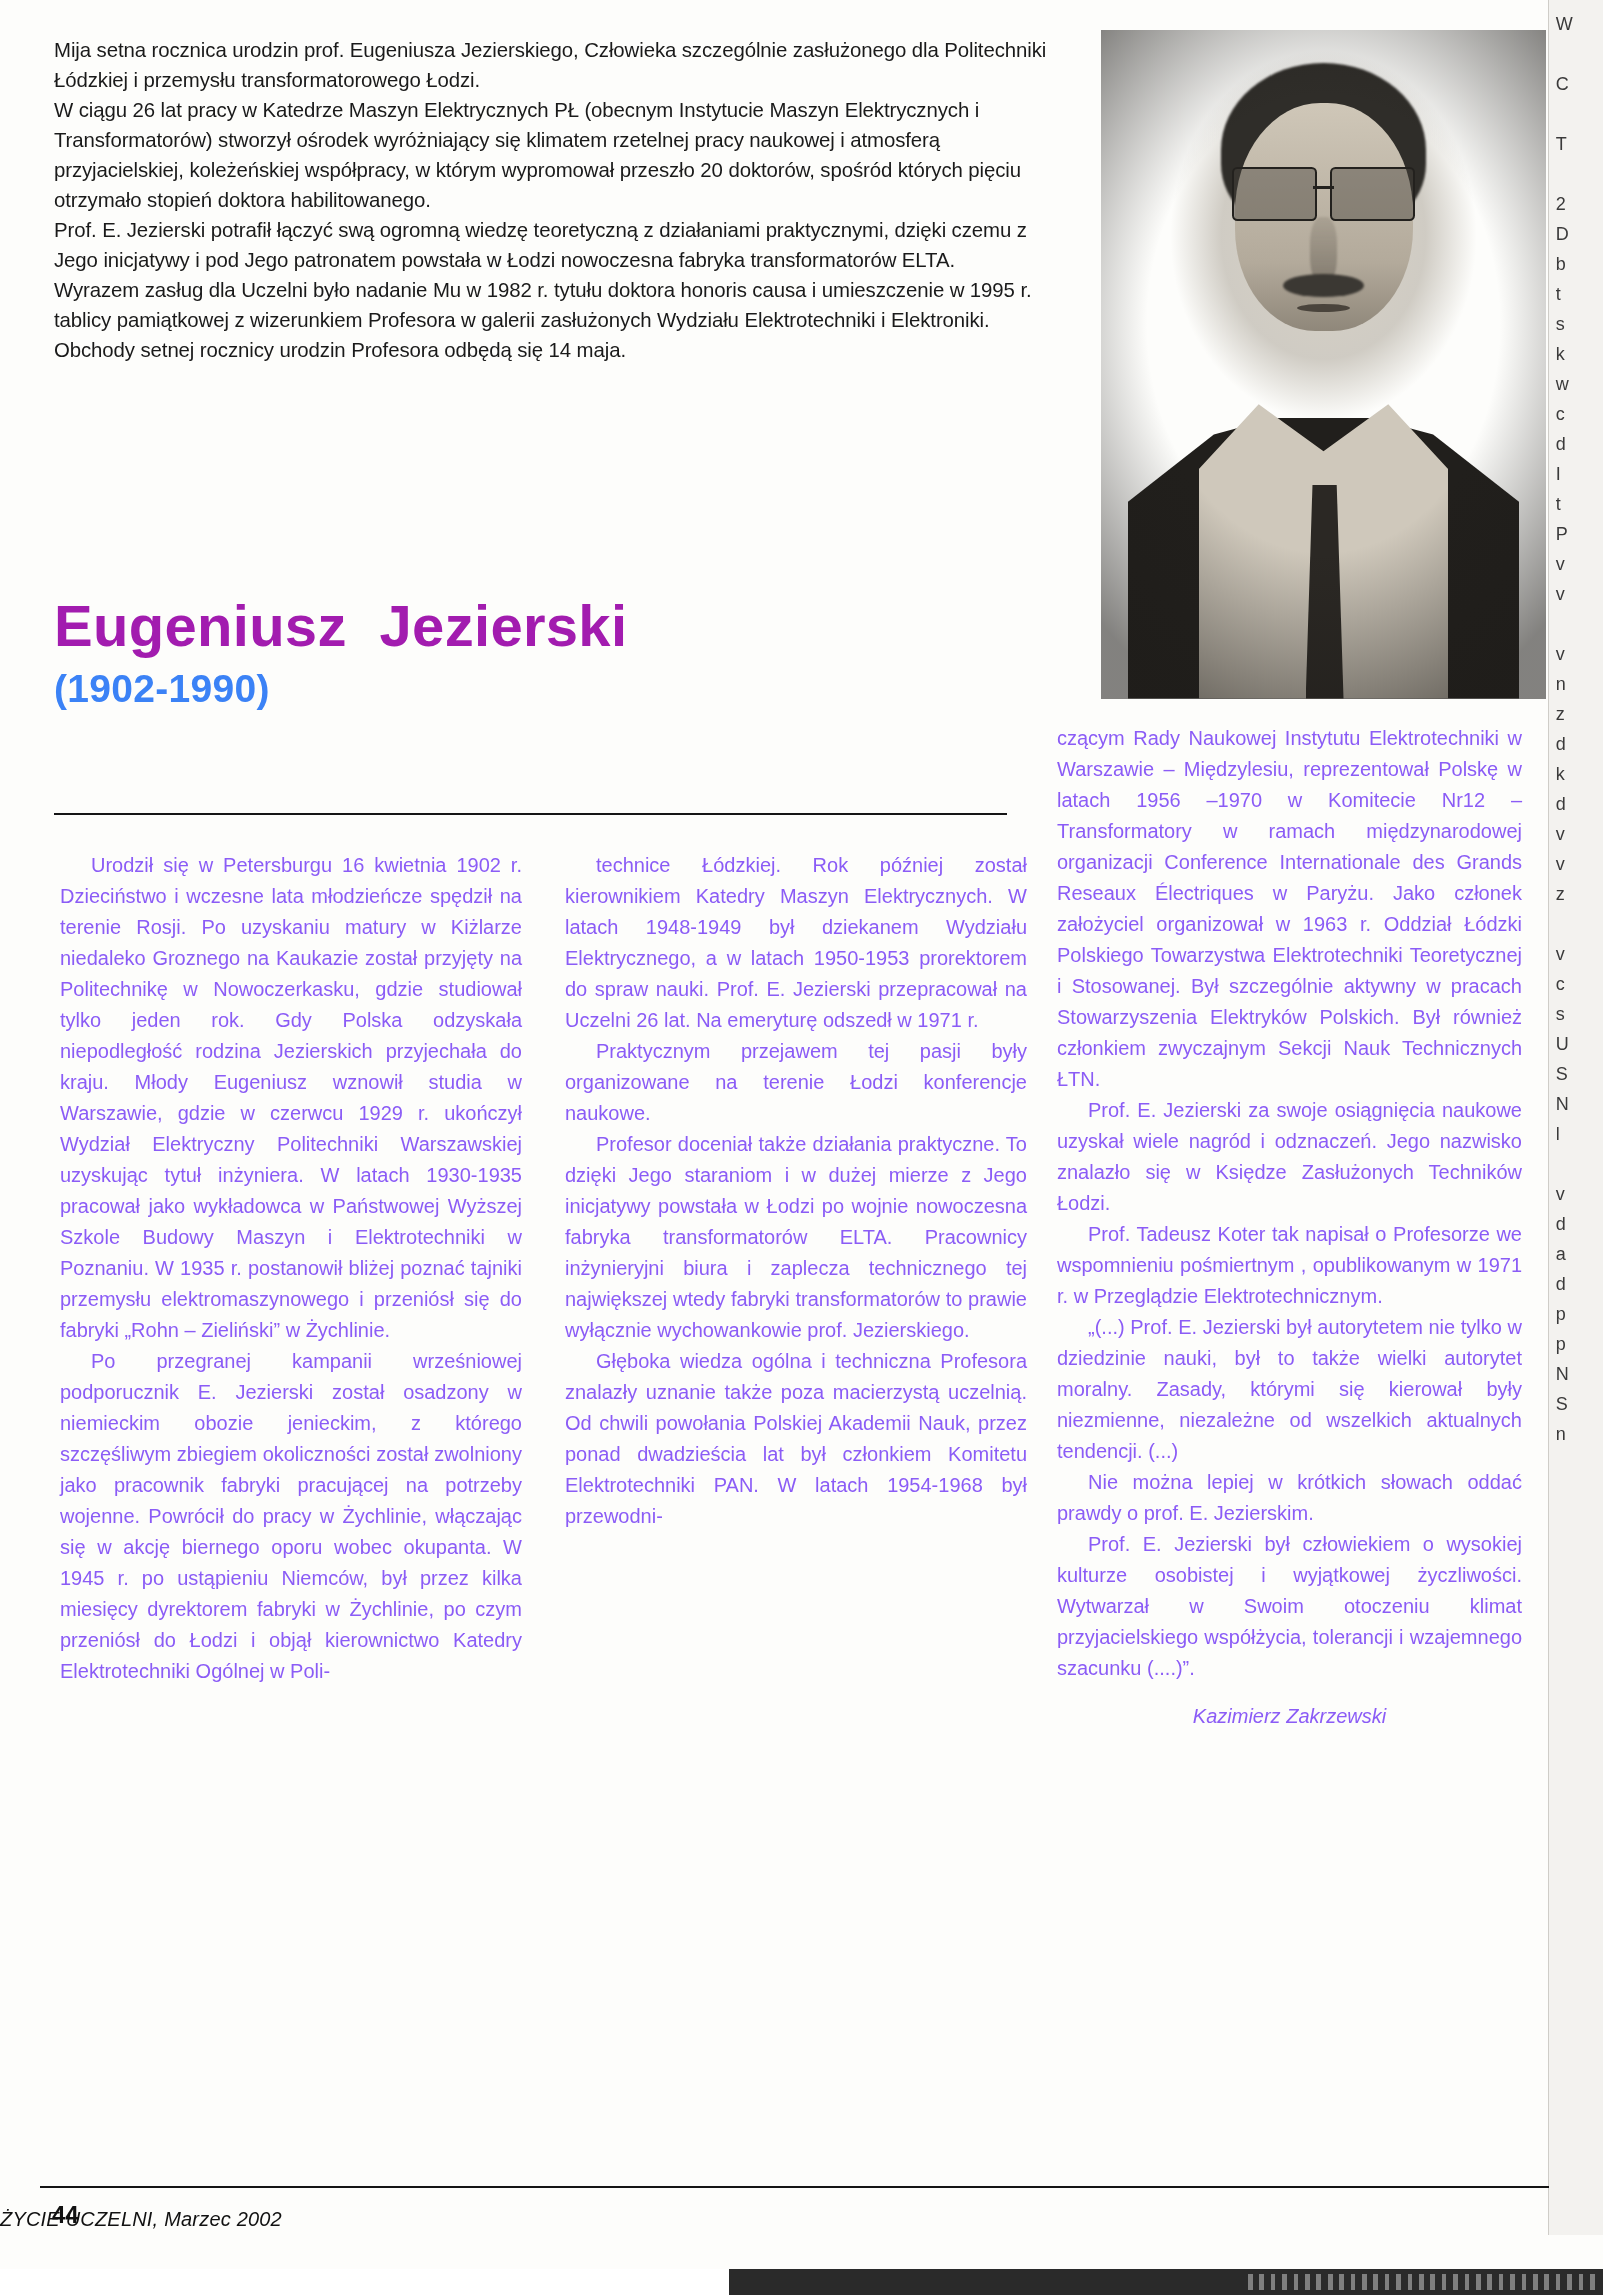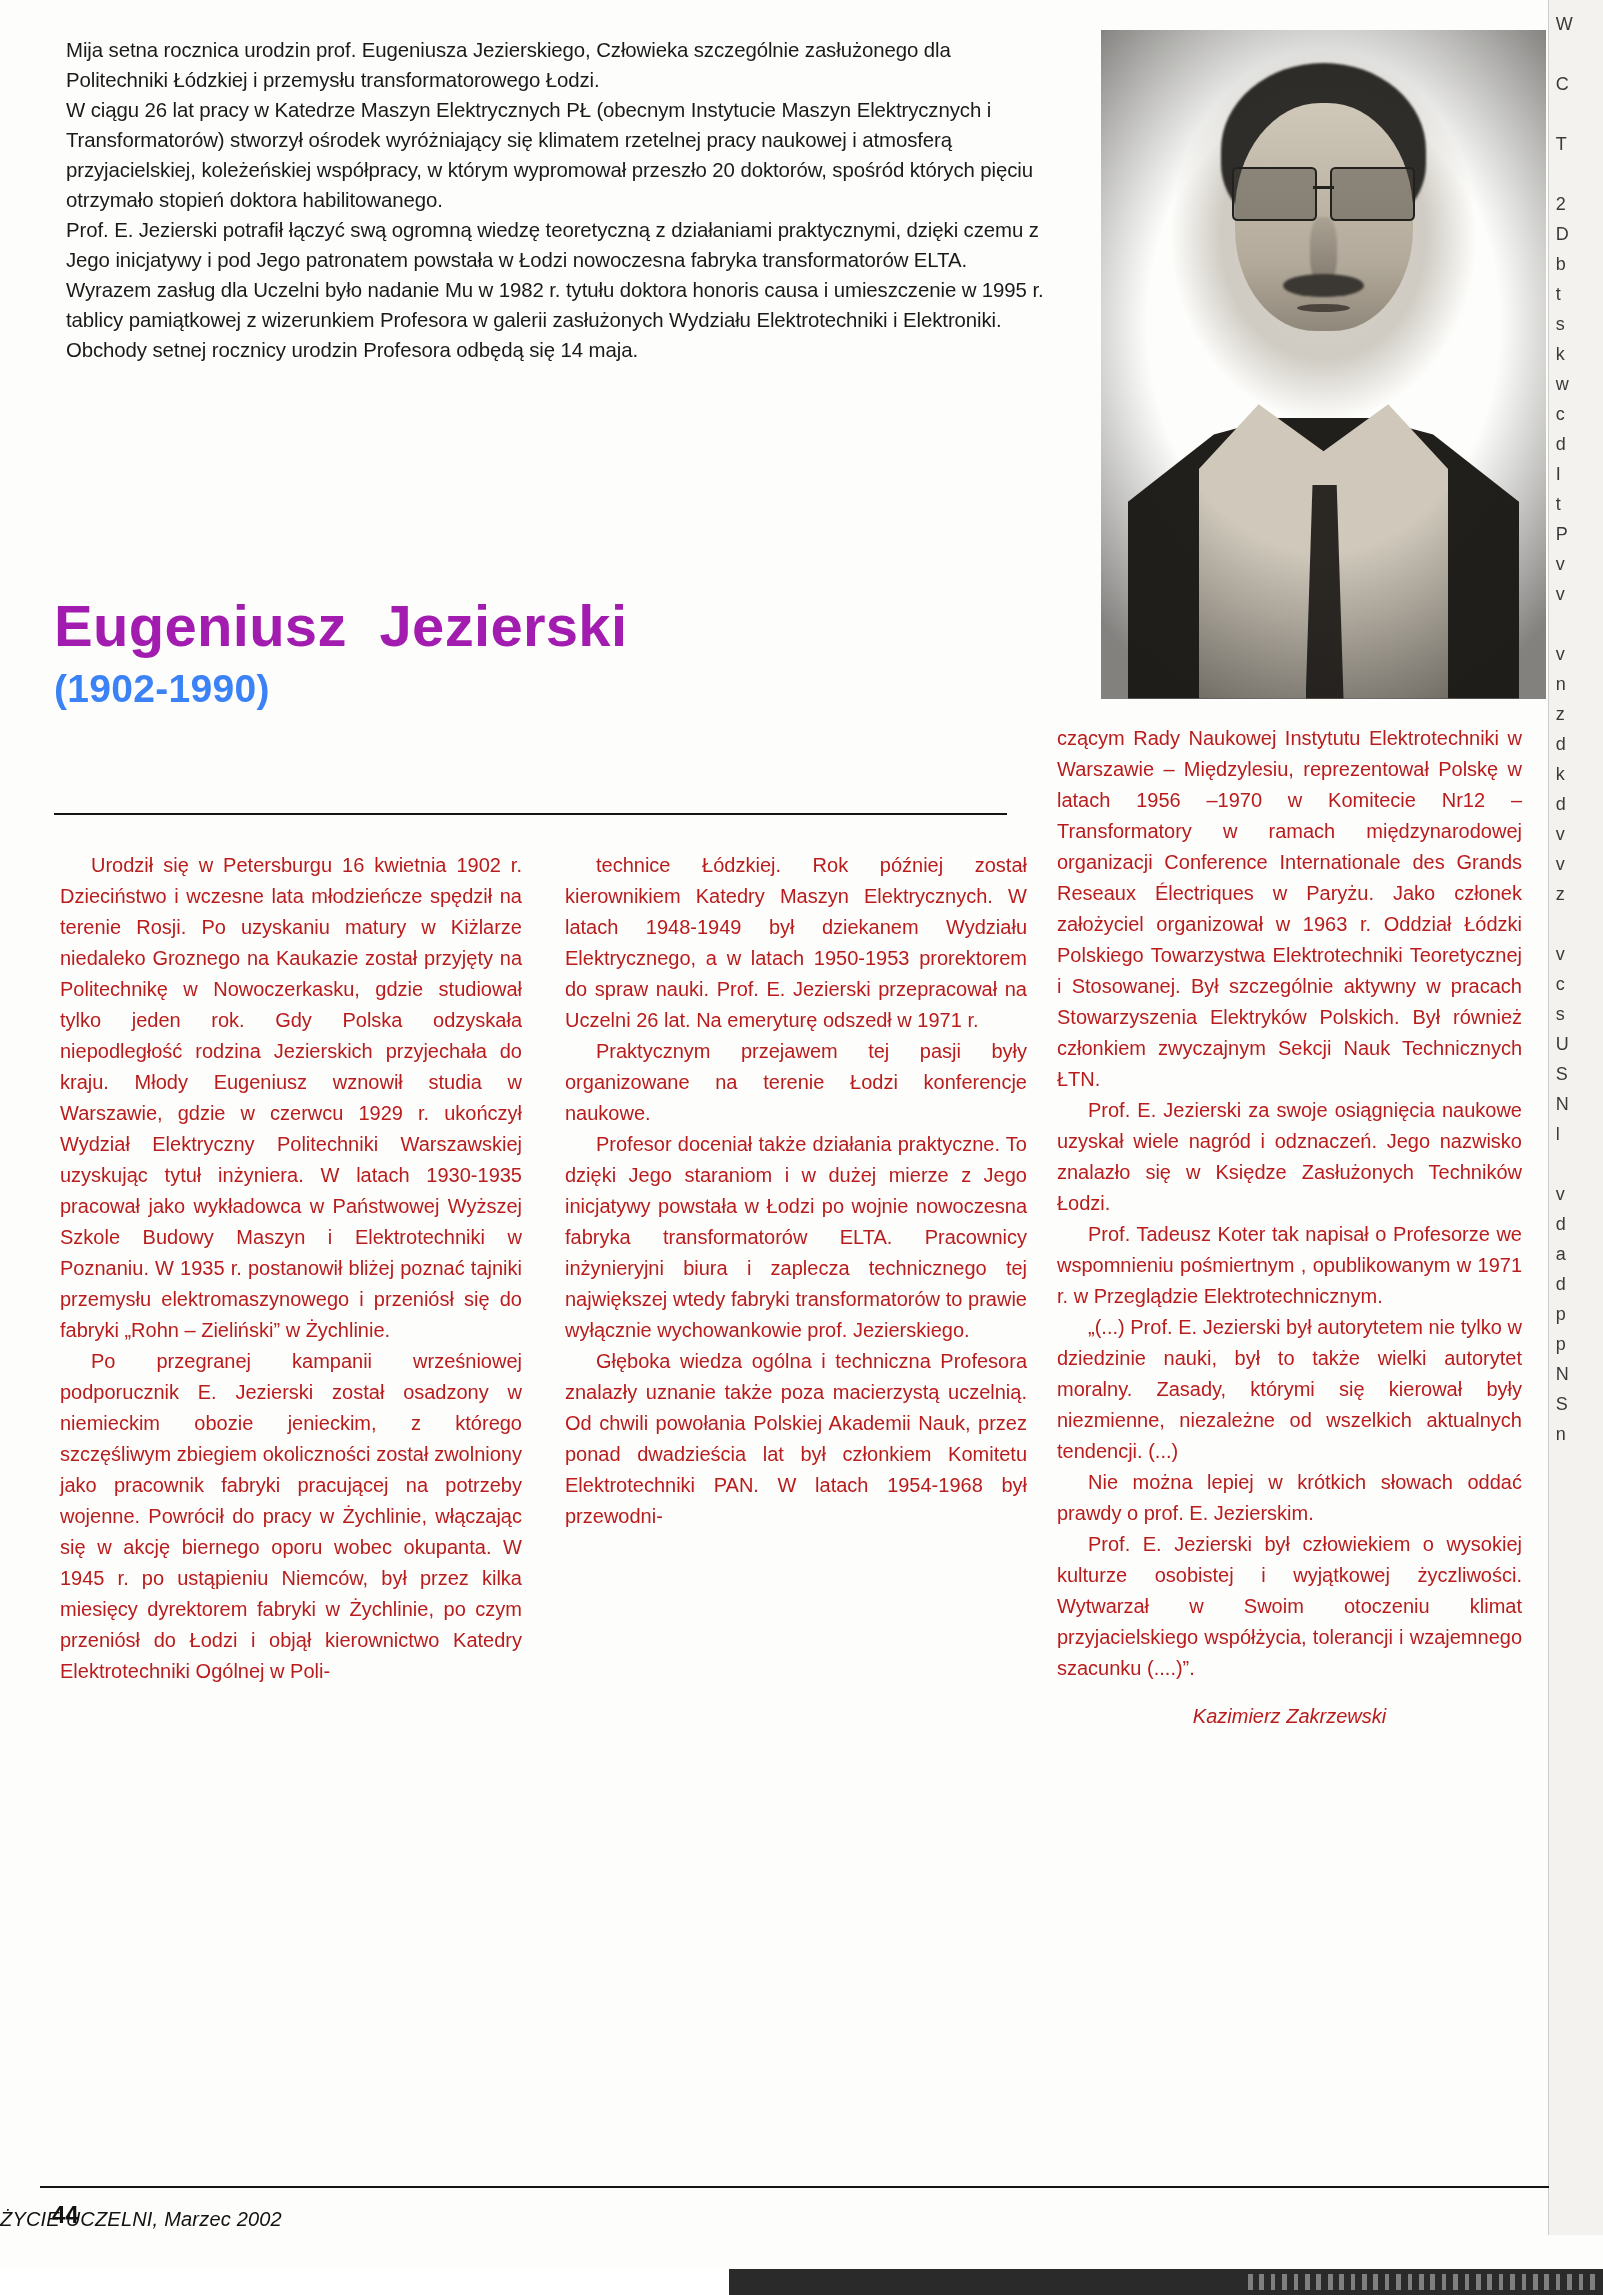--- a/index.html
+++ b/index.html
@@ -29,21 +29,21 @@
     width: 1499px;
     height: 709px;
   }
   .intro-col {
     position: absolute;
     left: 0;
     top: 0;
     width: 997px;
   }
   .intro-col p {
-    margin: 0 0 0 12px;
+    margin: 0 0 0 0;
     font-size: 20.4px;
     line-height: 30px;
     letter-spacing: -0.1px;
     color: #1a1a1a;
   }
   .photo {
     position: absolute;
     left: 1047px;
     top: -5.4px;
     width: 445px;
@@ -202,21 +202,21 @@
     height: 2px;
     background: #151515;
   }
 
   
   .col {
     position: absolute;
     top: 850px;
     font-size: 20px;
     line-height: 31px;
-    color: #b91c1c;
+    color: #8b5cf6;
     text-align: justify;
   }
   .col p {
     margin: 0;
     text-indent: 31px;
   }
   .col-1 { left: 60px; width: 462px; }
   .col-2 { left: 565px; width: 462px; }
   .col-3 { left: 1057px; width: 465px; top: 723px; }
 

